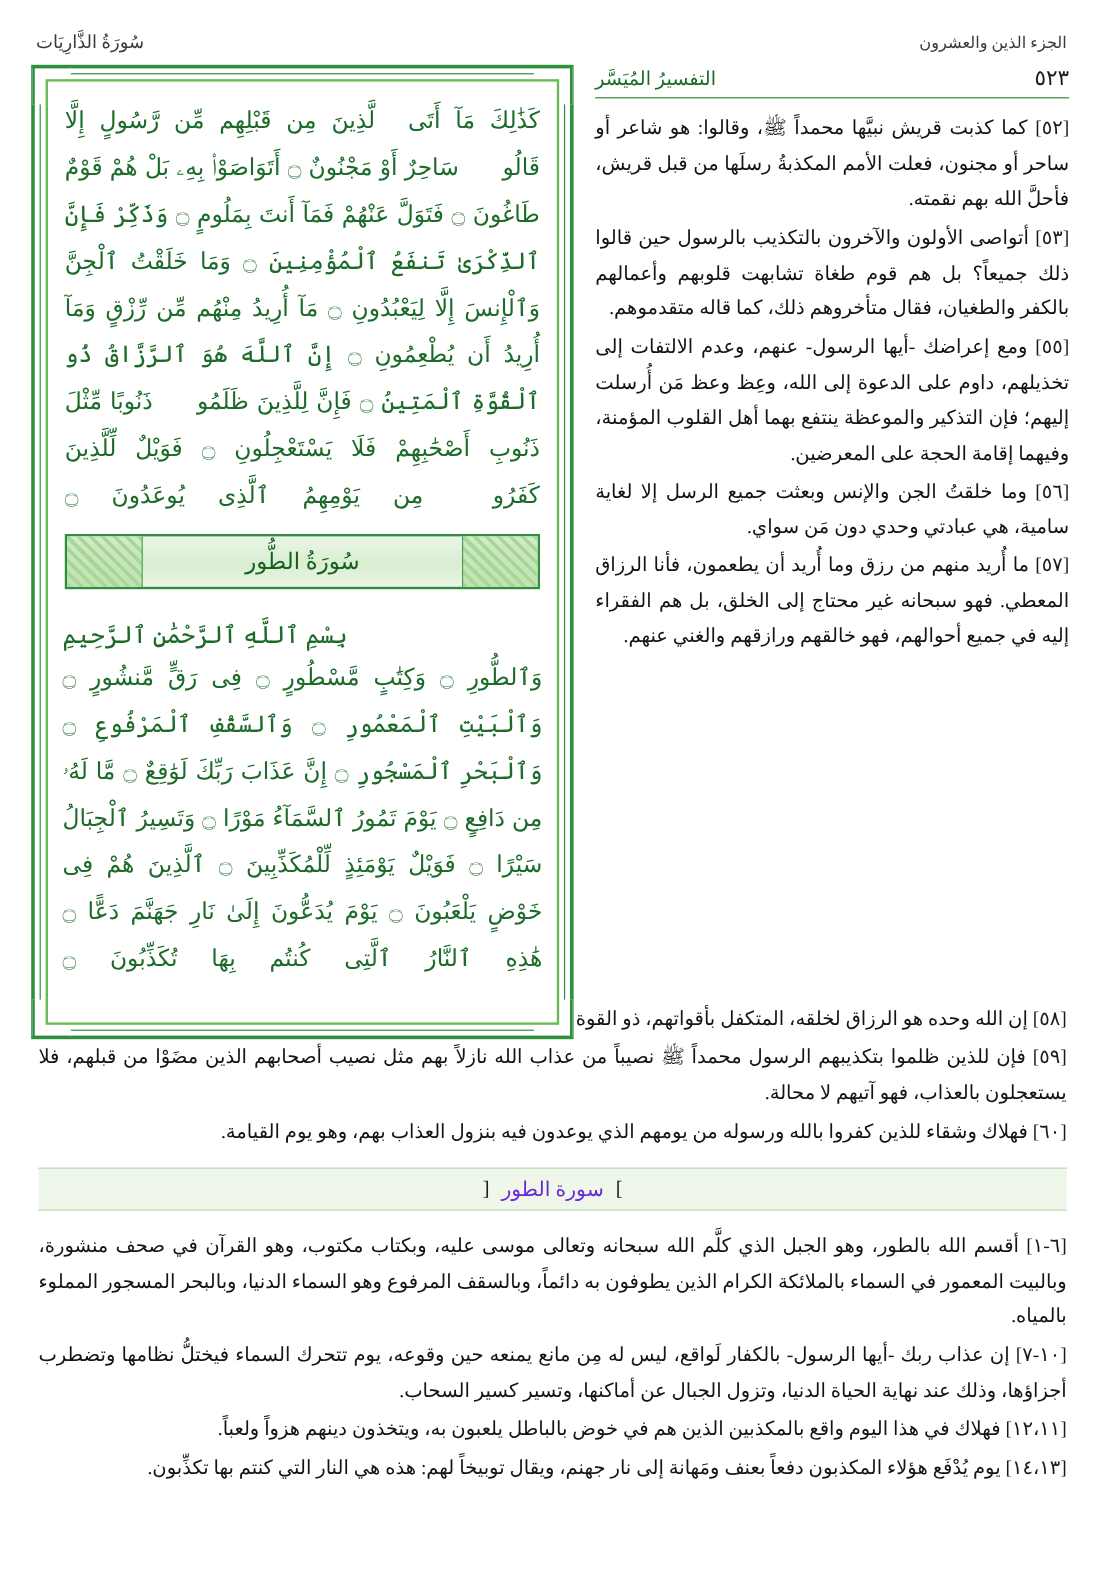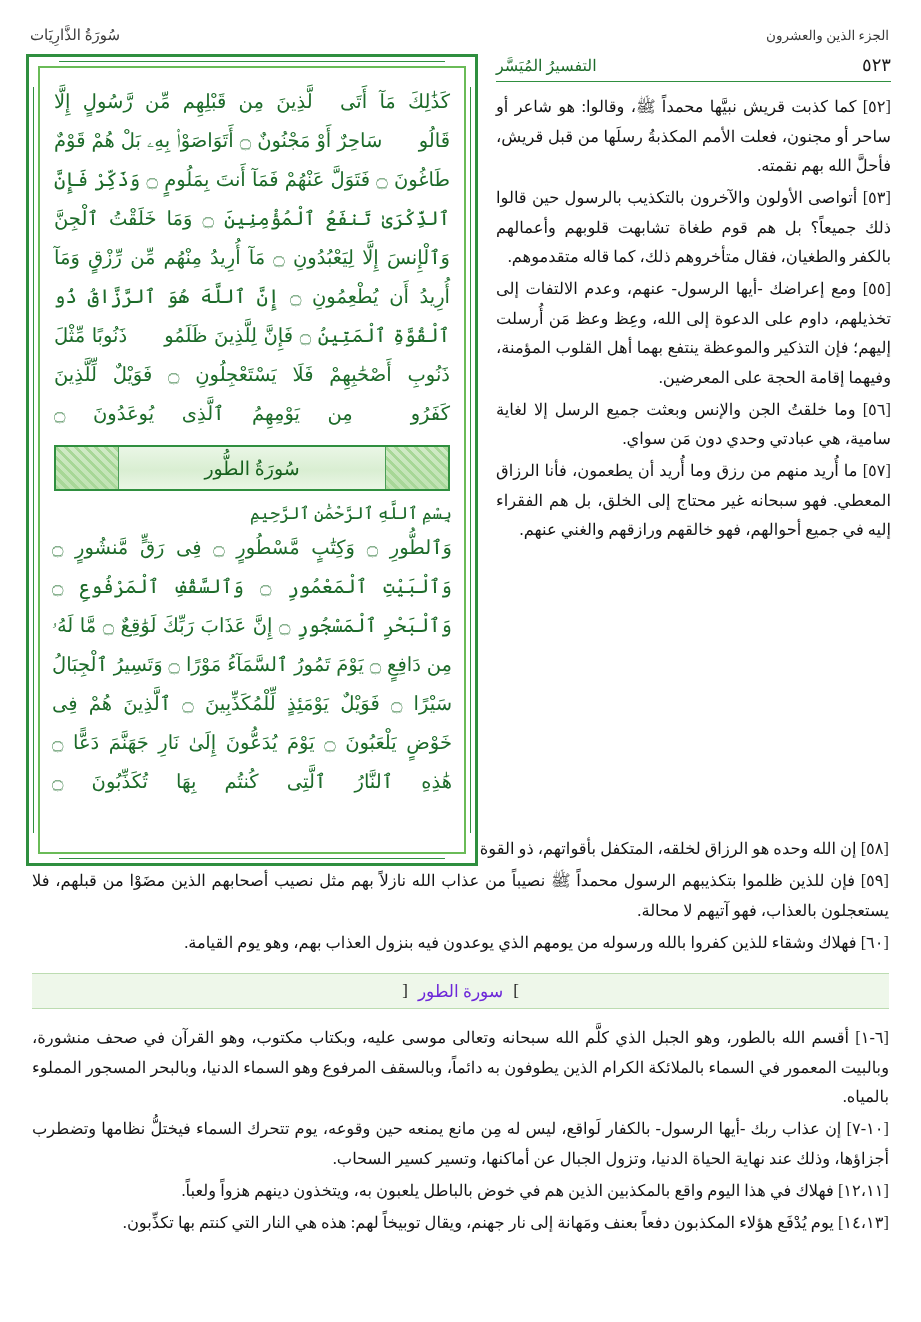--- a/index.html
+++ b/index.html
@@ -146,24 +146,24 @@
   .surah-banner .orn.l { left: 0; border-right: 1px solid #2f8f3f; }
   .surah-banner-title {
     position: relative;
     z-index: 3;
     font-size: 19px;
     color: #17611f;
     letter-spacing: 1px;
   }
 
   .basmala {
-    text-align: right;
-    font-size: 17px;
+    text-align: left;
+    font-size: 20px;
     color: #1d6b2a;
-    margin: 6px 0 4px 0;
+    margin: 20px 0 4px 0;
     letter-spacing: 0.5px;
   }
 
   
   .tafsir-col {
     flex: 1 1 auto;
     position: relative;
     padding-right: 4px;
   }
   .tafsir-head {

